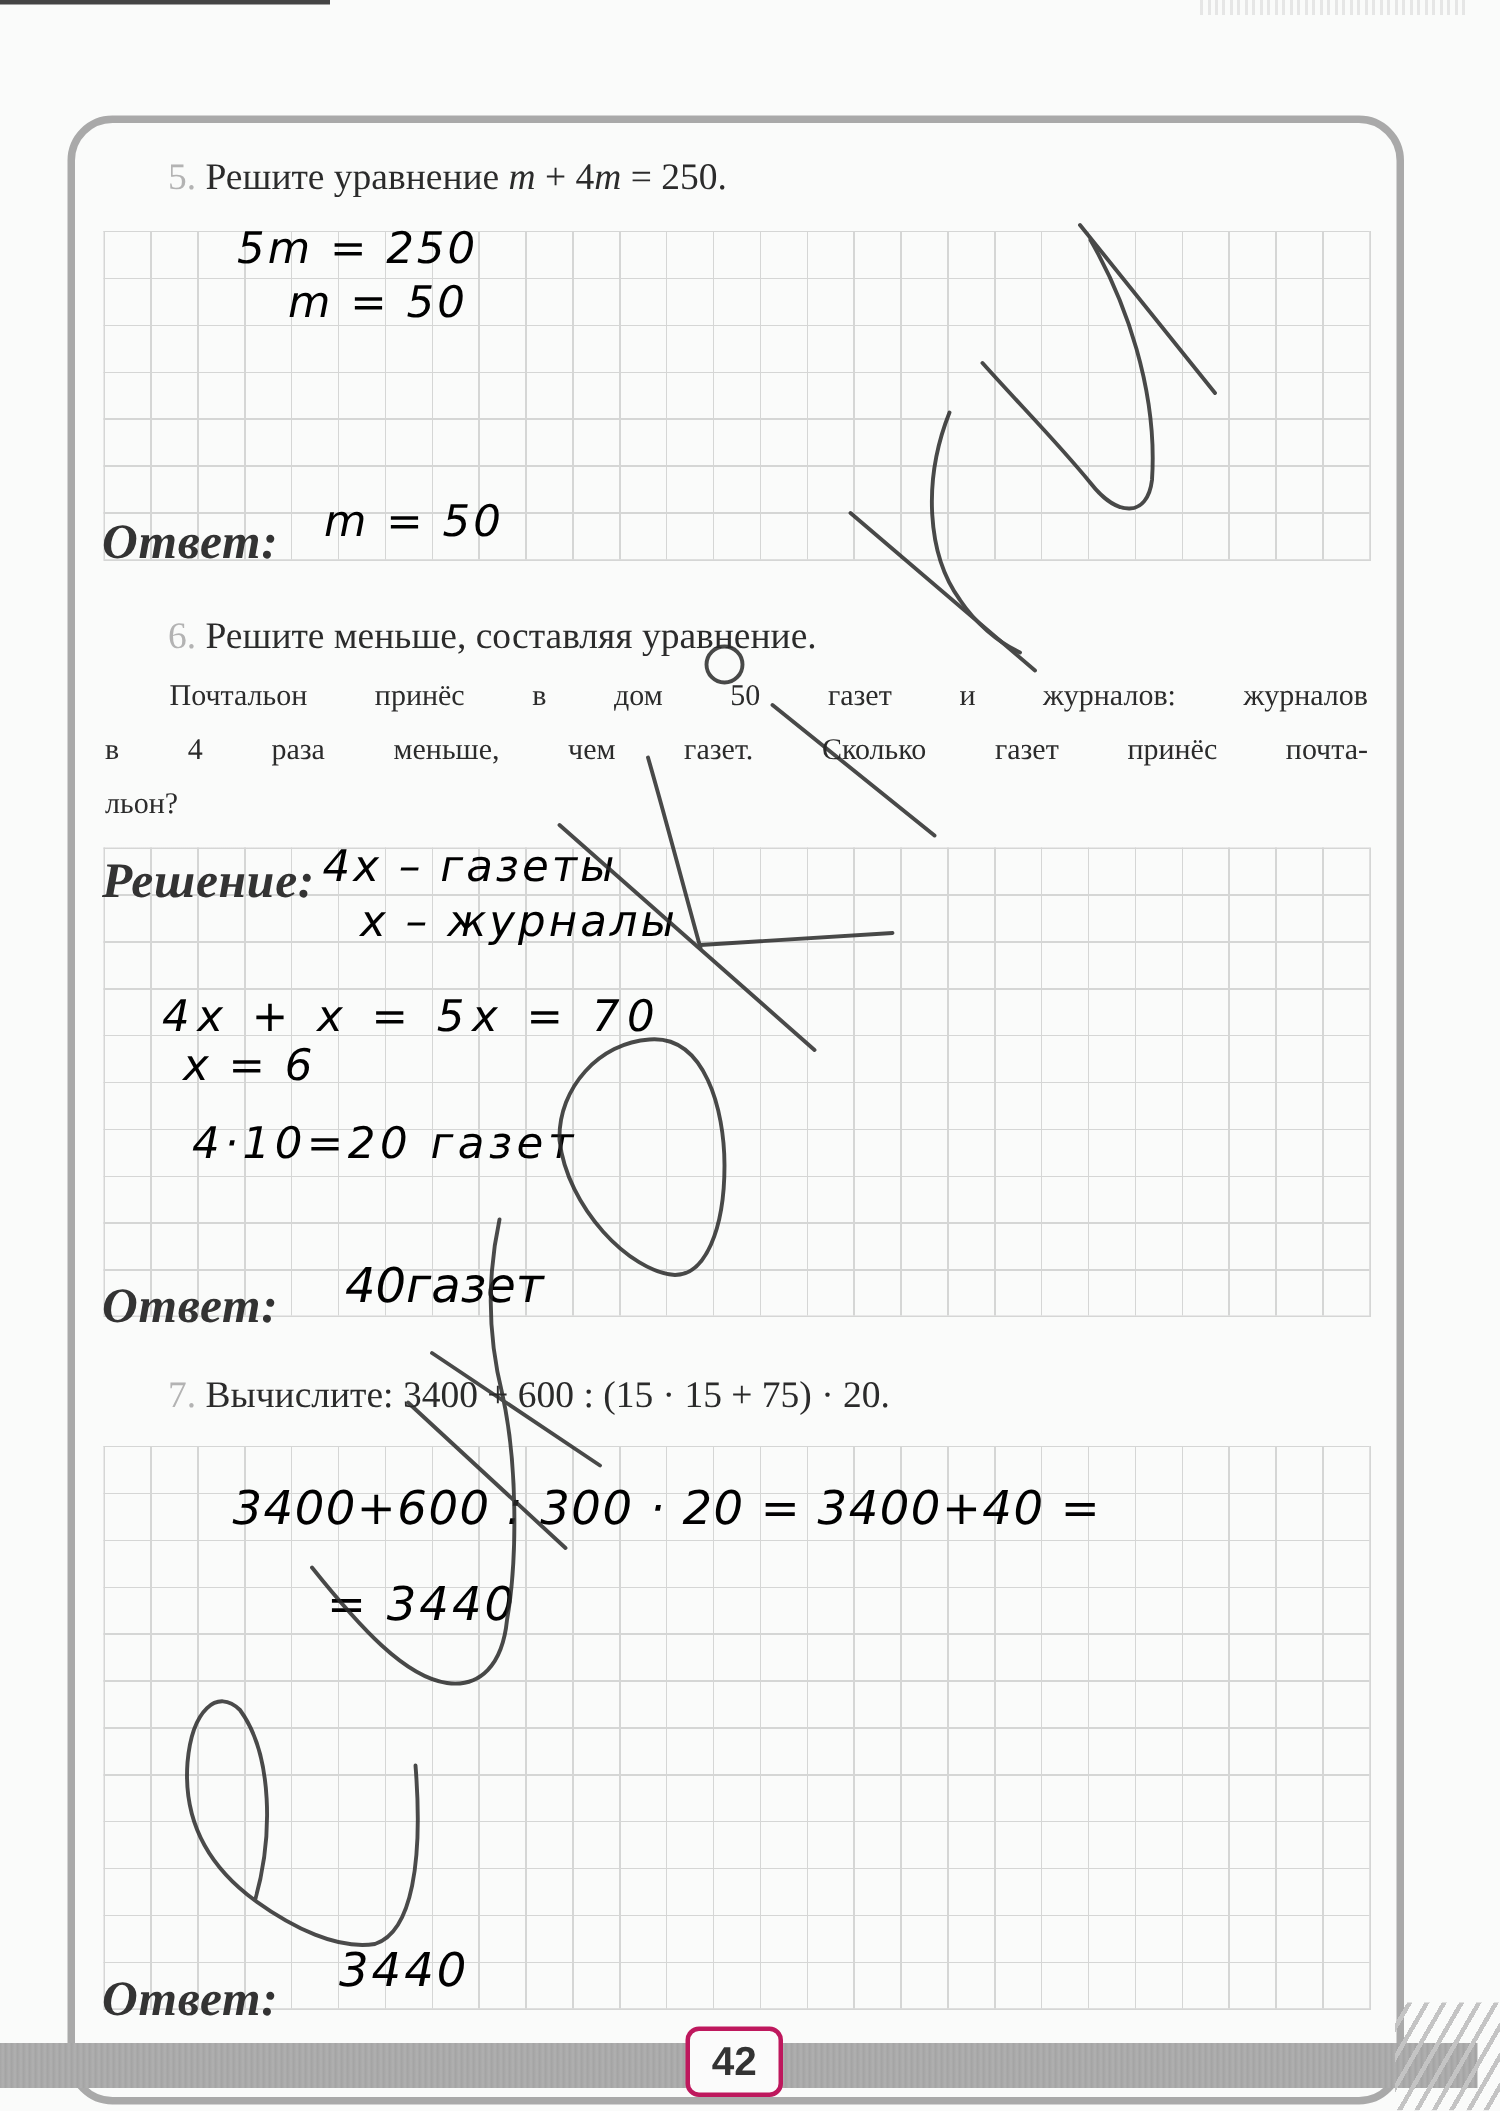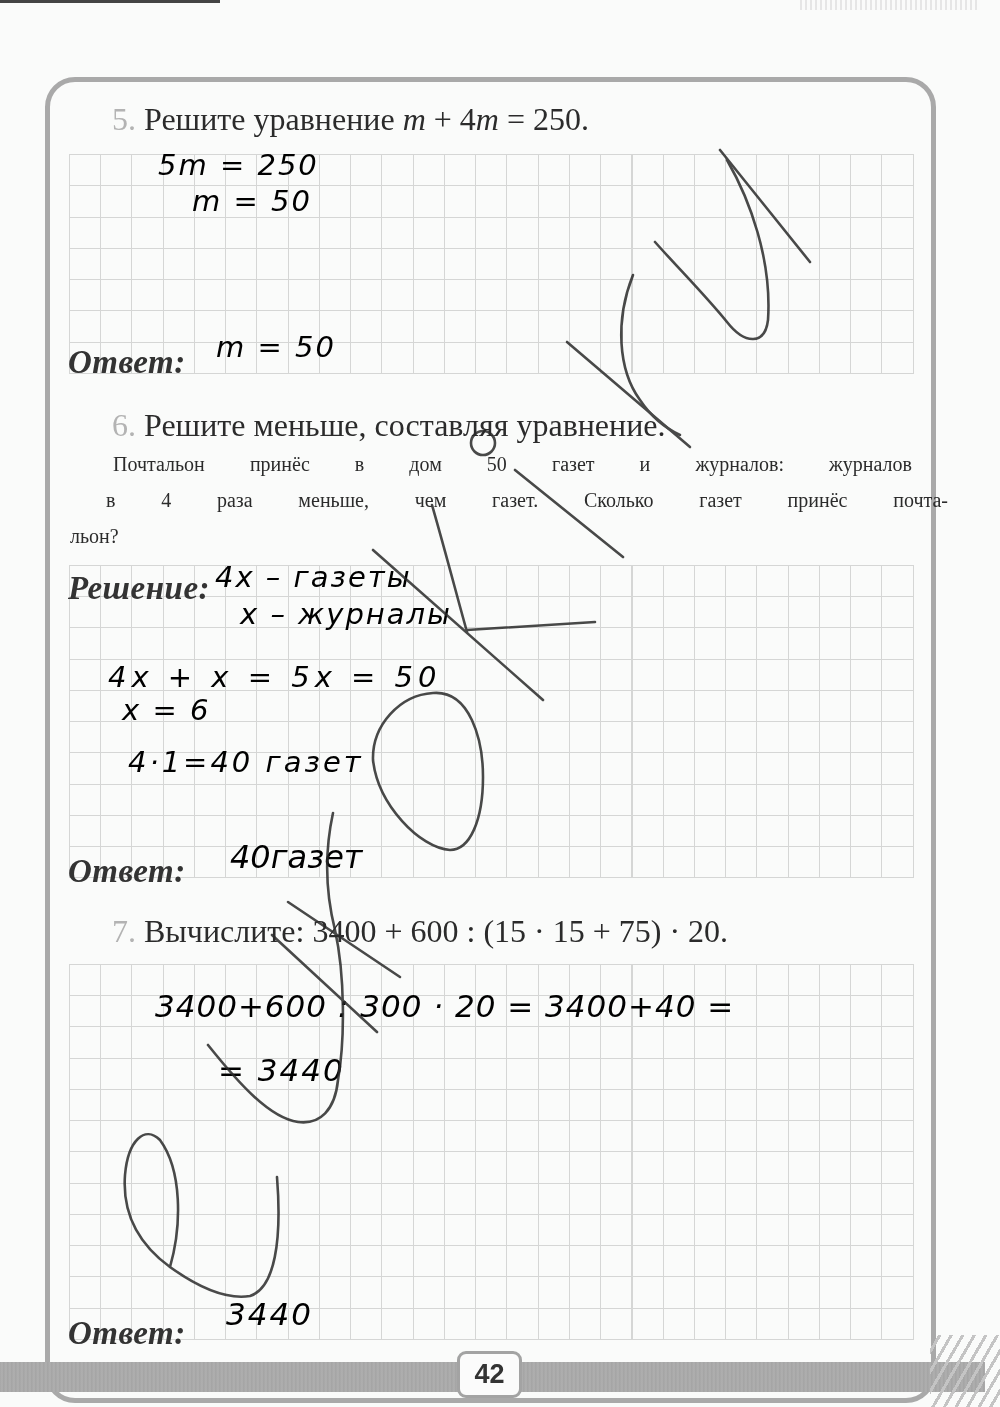--- a/index.html
+++ b/index.html
@@ -15,21 +15,21 @@
     border: 5px solid #a9a9a9; border-radius: 30px;
   }
   .grid {
     position: absolute; left: 69px; width: 844px;
     background-image:
       repeating-linear-gradient(to right, #d2d2d2 0, #d2d2d2 1px, transparent 1px, transparent 31.25px),
       repeating-linear-gradient(to bottom, #d2d2d2 0, #d2d2d2 1px, transparent 1px, transparent 31.25px);
     border-right: 1px solid #d2d2d2; border-bottom: 1px solid #d2d2d2;
     opacity: 0.9;
   }
-  .heading { font-size: 32px; line-height: 36px; white-space: nowrap; }
+  .heading { font-size: 25px; line-height: 36px; white-space: nowrap; }
   .task-num { color: #b3b3b3; }
   .var { font-style: italic; }
   .para-line {
     position: absolute; font-size: 20px; line-height: 36px; white-space: nowrap;
     text-align: justify; text-align-last: justify;
   }
   .label { font-style: italic; font-weight: bold; font-size: 33px; color: #333; letter-spacing: 0.5px; }
   .hand {
     position: absolute; white-space: nowrap;
     font-family: "DejaVu Sans", sans-serif; font-style: italic;
@@ -38,21 +38,21 @@
   .band {
     position: absolute; left: 0; top: 1362px; width: 985px; height: 30px;
     background: repeating-linear-gradient(90deg, #a6a6a6 0, #b0b0b0 2px, #a2a2a2 4px);
   }
   .hatch {
     position: absolute; left: 930px; top: 1335px; width: 70px; height: 72px;
     background: repeating-linear-gradient(120deg, transparent 0, transparent 7px, #c4c4c4 7px, #c4c4c4 10px);
   }
   .page-box {
     position: absolute; left: 457px; top: 1351px; width: 59px; height: 41px;
-    background: #fbfbfb; border: 3px solid #a3a3a3; border-radius: 9px;
+    background: #fbfbfb; border: 3px solid #be185d; border-radius: 9px;
     display: flex; align-items: center; justify-content: center;
     font-family: "Liberation Sans", sans-serif; font-weight: bold; font-size: 27px; color: #333;
   }
   .scribble { position: absolute; left: 0; top: 0; width: 1000px; height: 1407px; pointer-events: none; }
   .topnoise { position: absolute; left: 0; top: 0; width: 220px; height: 3px; background: #444; }
   .topnoise2 { position: absolute; left: 800px; top: 0; width: 180px; height: 10px;
     background: repeating-linear-gradient(90deg, #ddd 0, #ddd 2px, transparent 2px, transparent 5px); opacity: .7; }
 </style>
 </head>
 <body>
@@ -73,29 +73,29 @@
 <div class="hand" style="left:158px;top:148px;">5m = 250</div>
 <div class="hand" style="left:192px;top:184px;">m = 50</div>
 <div class="abs label" style="left:68px;top:344px;">Ответ:</div>
 <div class="hand" style="left:216px;top:330px;">m = 50</div>
 
 <div class="abs heading" style="left:112px;top:407px;">
   <span class="task-num">6.</span>
   <span>Решите меньше, составляя уравнение.</span>
 </div>
 <div class="para-line" style="left:113px;top:446px;width:799px;">Почтальон принёс в дом 50 газет и журналов: журналов</div>
-<div class="para-line" style="left:70px;top:482px;width:842px;margin-left:36px;">в 4 раза меньше, чем газет. Сколько газет принёс почта-</div>
+<div class="para-line" style="left:70px;top:482px;width:842px;">в 4 раза меньше, чем газет. Сколько газет принёс почта-</div>
 <div class="para-line" style="left:70px;top:518px;text-align:right;text-align-last:left;">льон?</div>
 
 <div class="abs label" style="left:68px;top:570px;">Решение:</div>
 <div class="hand" style="left:215px;top:560px;">4x – газеты</div>
 <div class="hand" style="left:240px;top:597px;">x – журналы</div>
-<div class="hand" style="left:108px;top:660px;letter-spacing:5px;">4x + x = 5x = 50</div>
+<div class="hand" style="left:108px;top:660px;letter-spacing:5px;">4x + x = 5x = 70</div>
 <div class="hand" style="left:122px;top:693px;">x = 6</div>
-<div class="hand" style="left:128px;top:745px;letter-spacing:3px;">4·1=40 газет</div>
+<div class="hand" style="left:128px;top:745px;letter-spacing:3px;">4·10=20 газет</div>
 <div class="abs label" style="left:68px;top:853px;">Ответ:</div>
 <div class="hand" style="left:230px;top:838px;font-size:32px;letter-spacing:0;">40газет</div>
 
 <div class="abs heading" style="left:112px;top:913px;">
   <span class="task-num">7.</span>
   <span>Вычислите: 3400 + 600 : (15 · 15 + 75) · 20.</span>
 </div>
 <div class="hand" style="left:155px;top:988px;font-size:31px;letter-spacing:1px;">3400+600 : 300 · 20 = 3400+40 =</div>
 <div class="hand" style="left:218px;top:1052px;font-size:31px;">= 3440</div>
 <div class="abs label" style="left:68px;top:1315px;">Ответ:</div>

